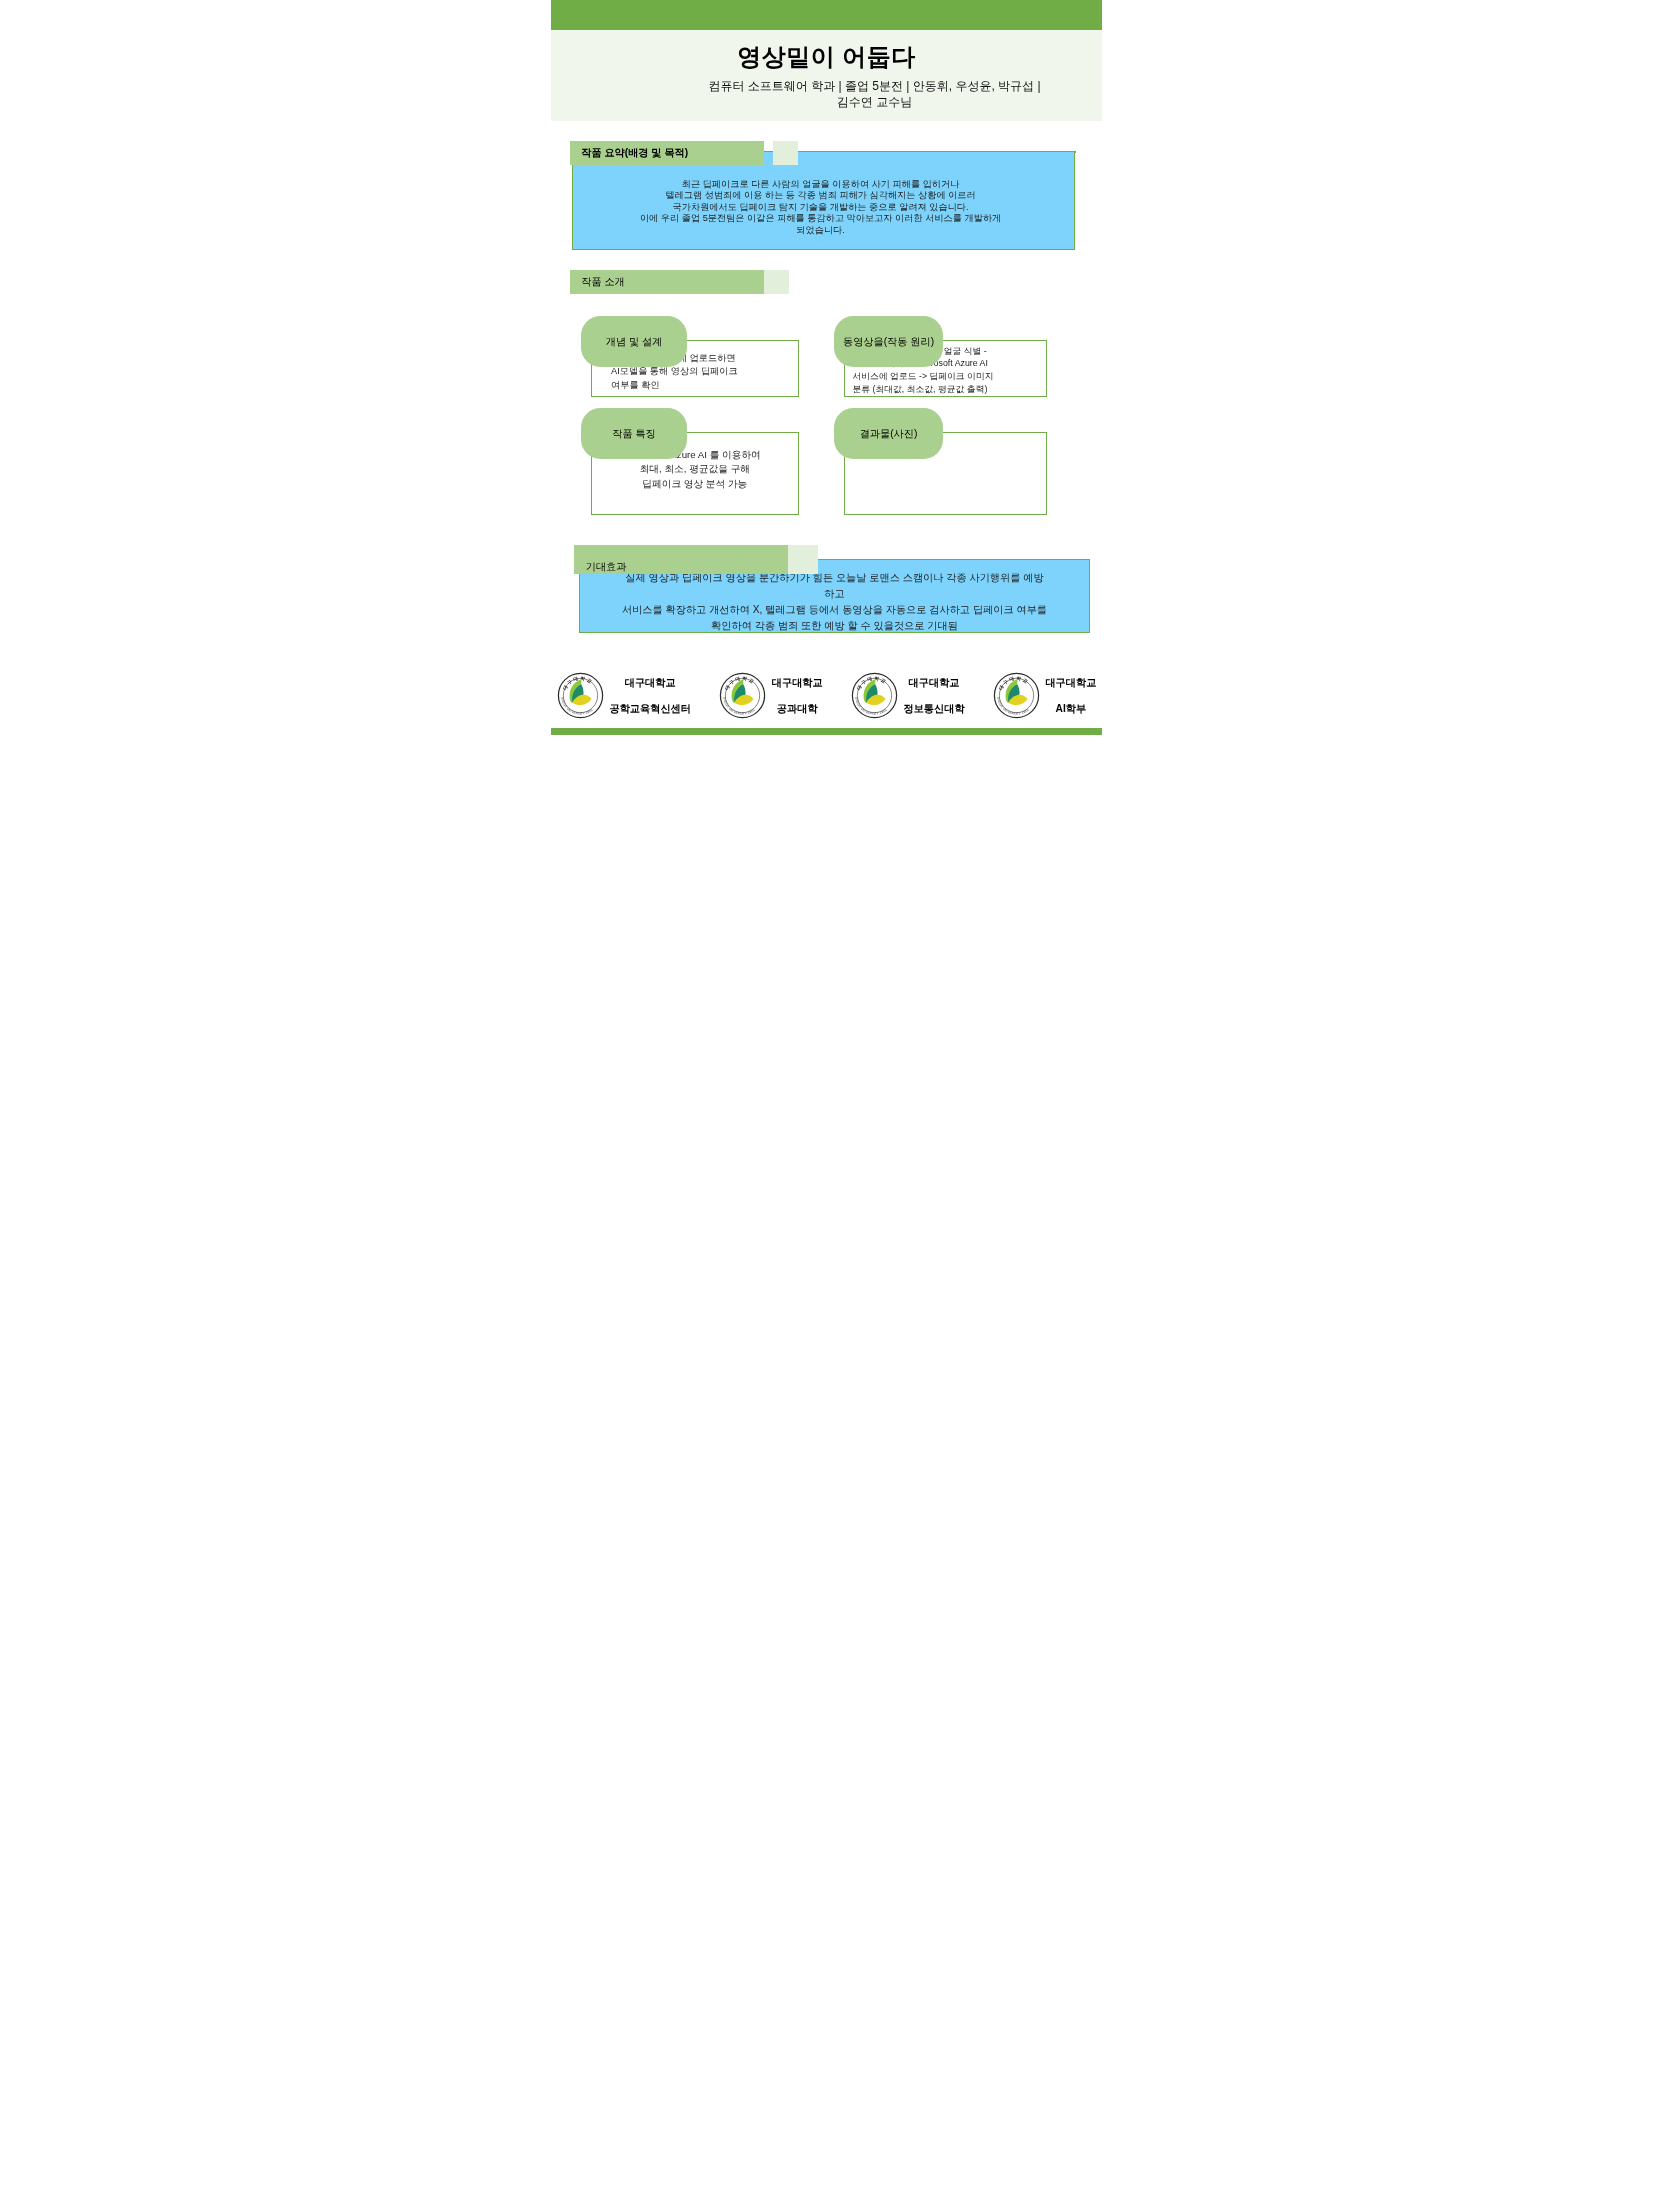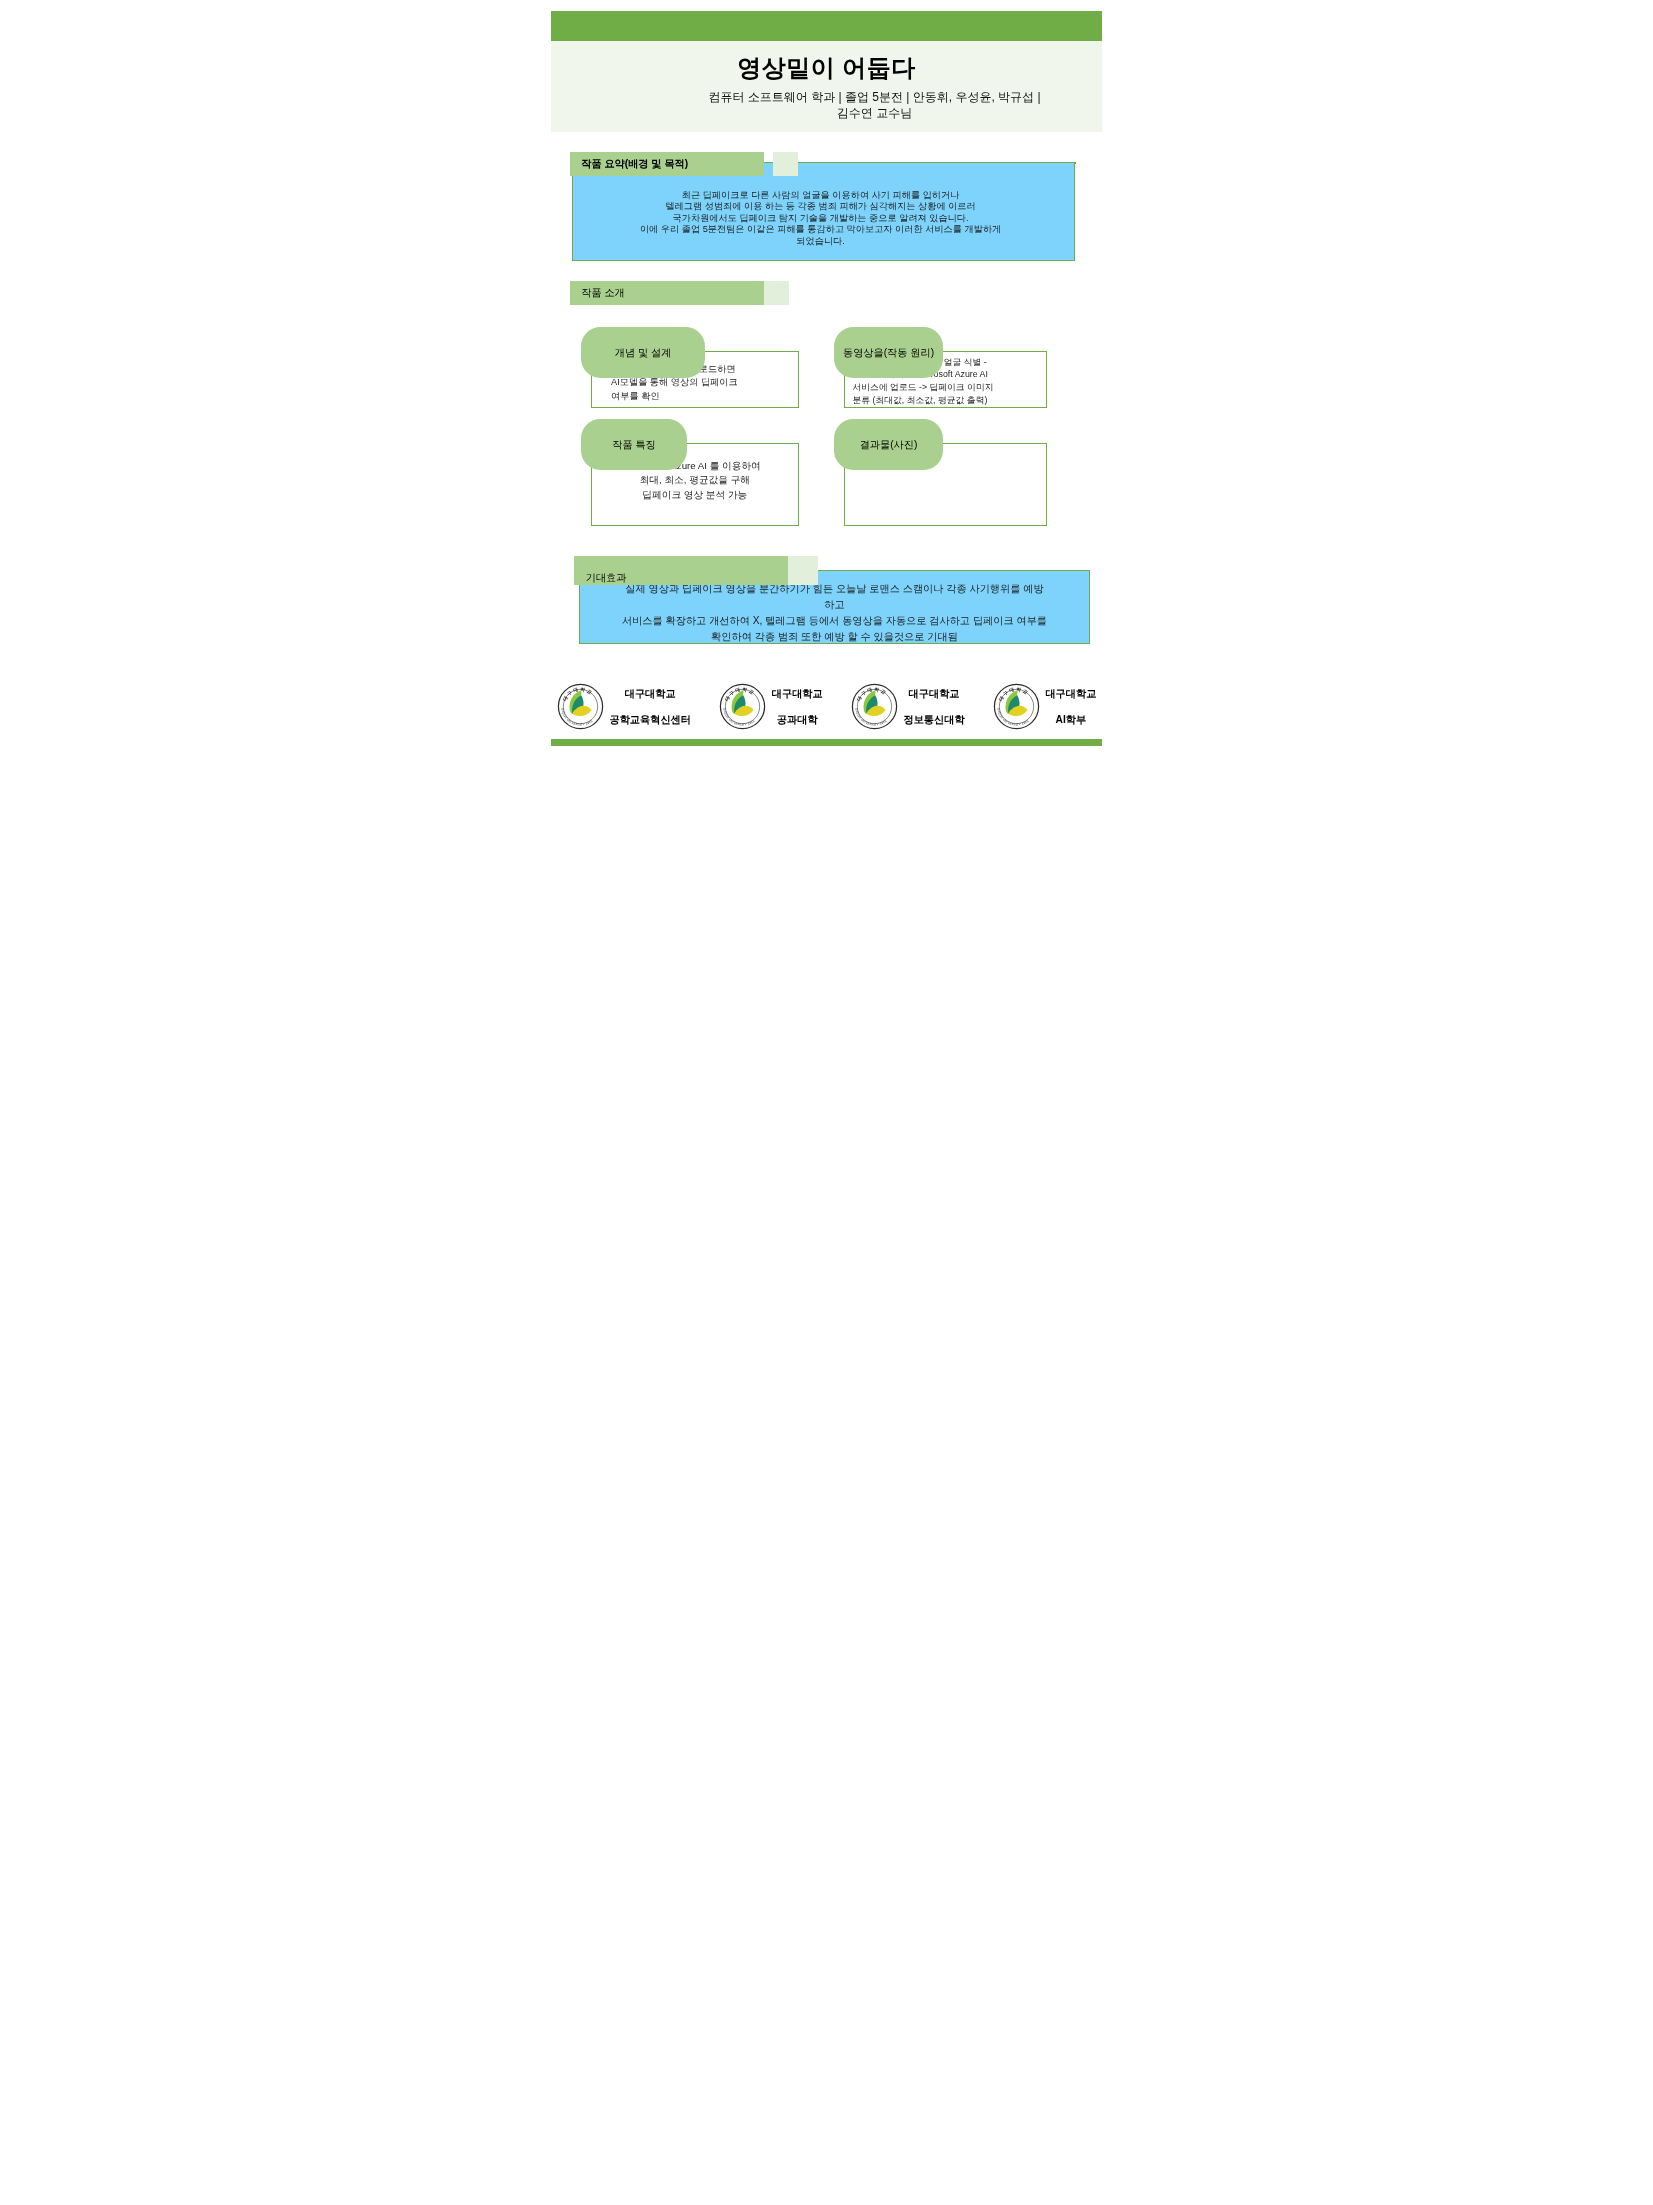--- a/index.html
+++ b/index.html
@@ -1,19 +1,19 @@
 <!DOCTYPE html>
 <html style="font-size:7.8px"><head>
 <meta charset="utf-8">
 <style>
   html,body{margin:0;padding:0;background:#ffffff;}
   .page{
     position:relative;
     width:551px;height:735px;
-    margin:11px auto;
+    margin:0 auto;
     background:#ffffff;
     font-family:"Liberation Sans","DejaVu Sans",sans-serif;
     color:#1a1a1a;
     overflow:hidden;
   }
   
   .topbar{position:absolute;left:0;top:0;width:100%;height:30px;background:#70ad47;}
   .bottombar{position:absolute;left:0;bottom:0;width:100%;height:6.8px;background:#70ad47;}
   
   .hero{position:absolute;left:0;top:30px;width:100%;height:91px;background:#f1f6ec;}
@@ -100,21 +100,21 @@
     </div>
     <div class="seg-light" style="width:25px;"></div>
   </div>
 
   <div class="card" style="left:30px;top:316px;width:218px;height:81px;">
     <div class="cbox">
       <div class="cbody c1">영상을 웹페이지에 업로드하면
 AI모델을 통해 영상의 딥페이크
 여부를 확인</div>
     </div>
-    <div class="pill" style="width:124px;">
+    <div class="pill" style="width:106px;">
       <span>개념 및 설계</span>
     </div>
   </div>
 
   <div class="card" style="left:283px;top:316px;width:213px;height:81px;">
     <div class="cbox">
       <div class="cbody c2">MTCNN모델을 사용 -&gt; 얼굴 식별 -
 &gt;얼굴 전처리 -&gt; Microsoft Azure AI
 서비스에 업로드 -&gt;  딥페이크 이미지
 분류 (최대값, 최소값, 평균값 출력)</div>

